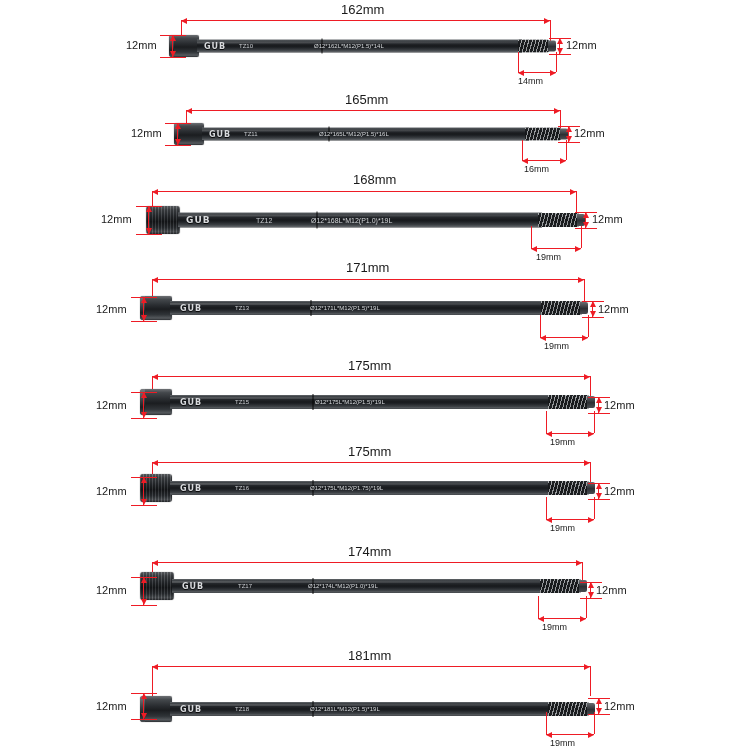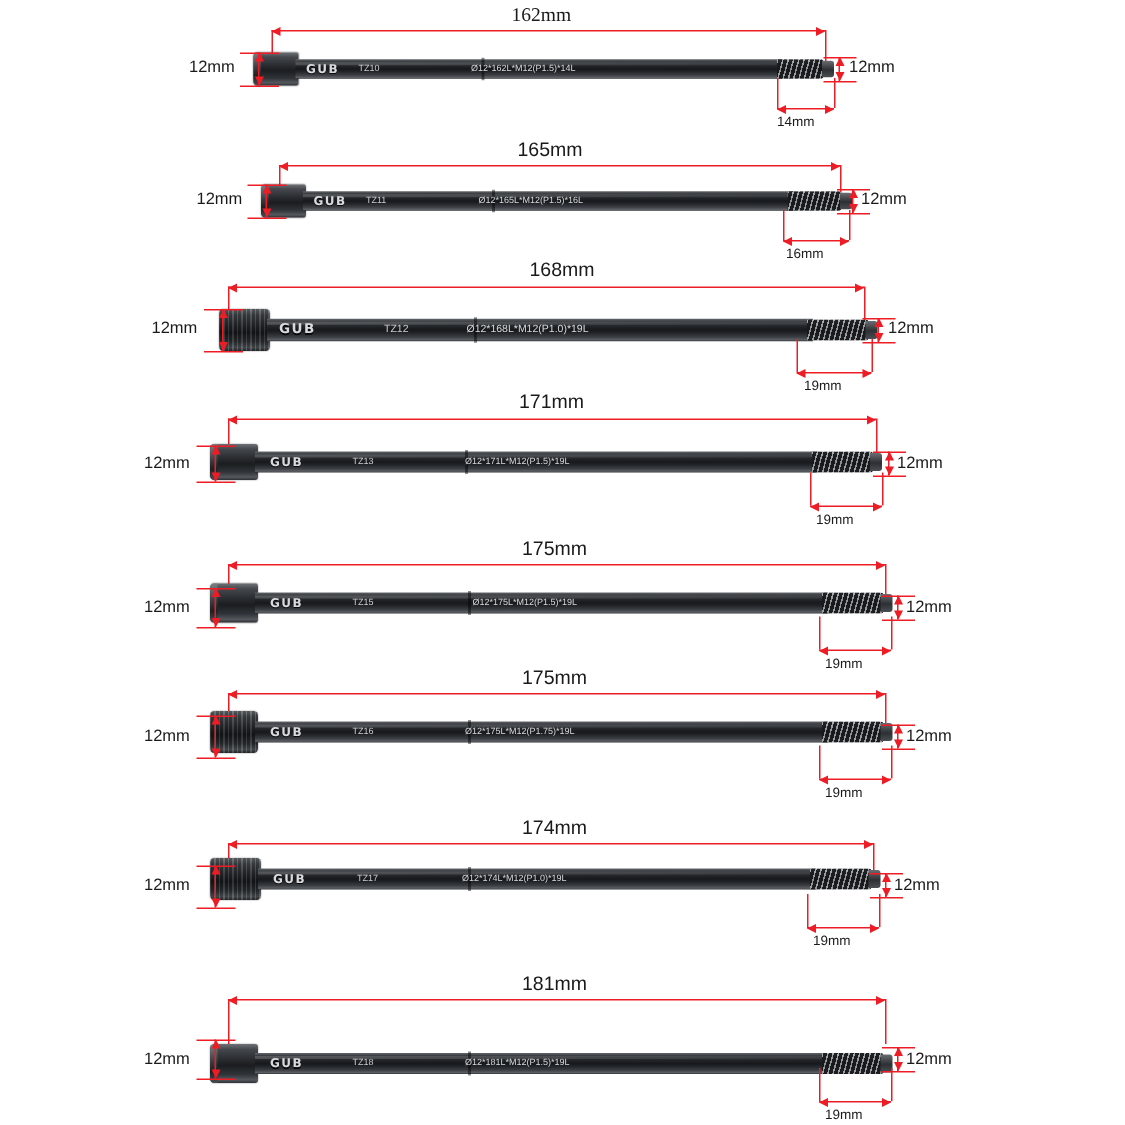--- a/index.html
+++ b/index.html
@@ -202,21 +202,21 @@
   .dimlabel.side {
     font-size: 11px;
   }
 </style>
 </head>
 <body>
 
 <div id="stage">
 
   <div class="row" style="top:0px;height:92px;">
-    <div class="dimlabel" style="left:341px;top:2px;font-family:Liberation Serif, serif;">162mm</div>
+    <div class="dimlabel" style="left:341px;top:2px;">162mm</div>
     <div class="dimline" style="left:181px;top:20px;width:369px;"></div>
     <div class="ext" style="left:181px;top:20px;height:24px;"></div>
     <div class="ext" style="left:550px;top:20px;height:24px;"></div>
 
     <div class="axle" style="left:169px;width:388px;height:92px;">
       <div class="head" style="left:0px;width:30px;height:22px;">
         <div class="lip"></div>
       </div>
       <div class="shaft" style="left:28px;width:325px;height:13px;">
         <div class="gloss"></div>

